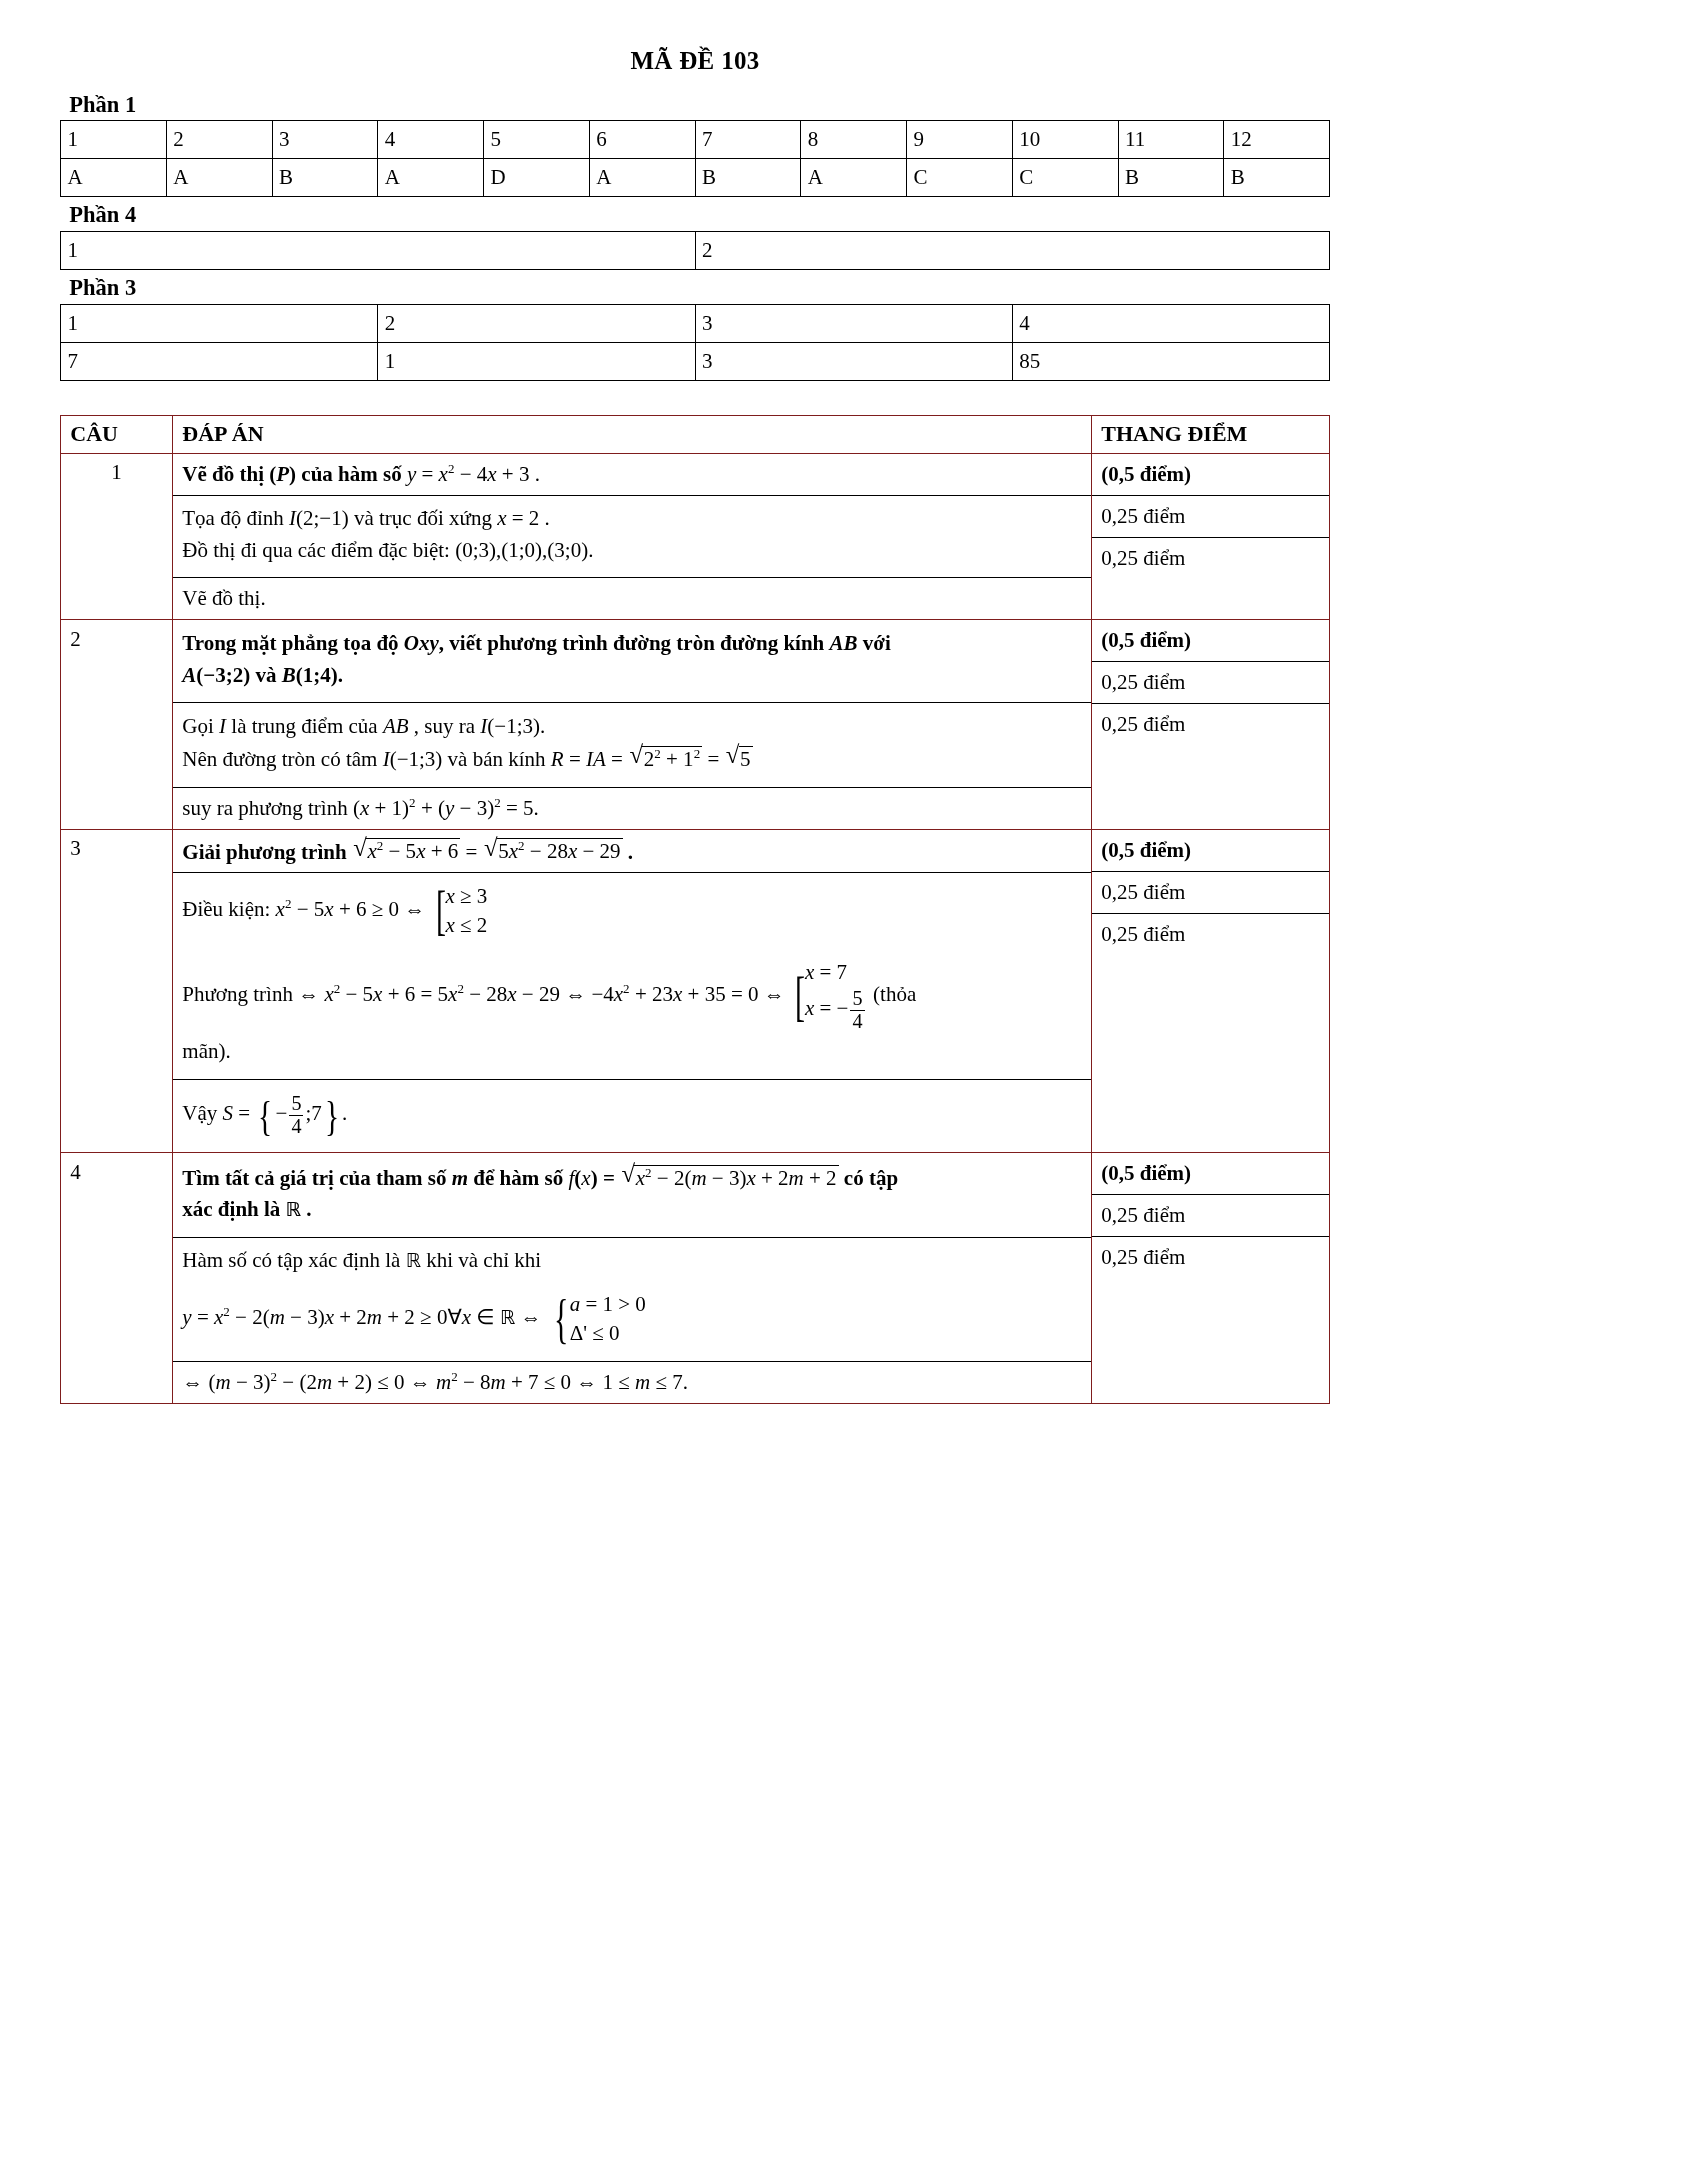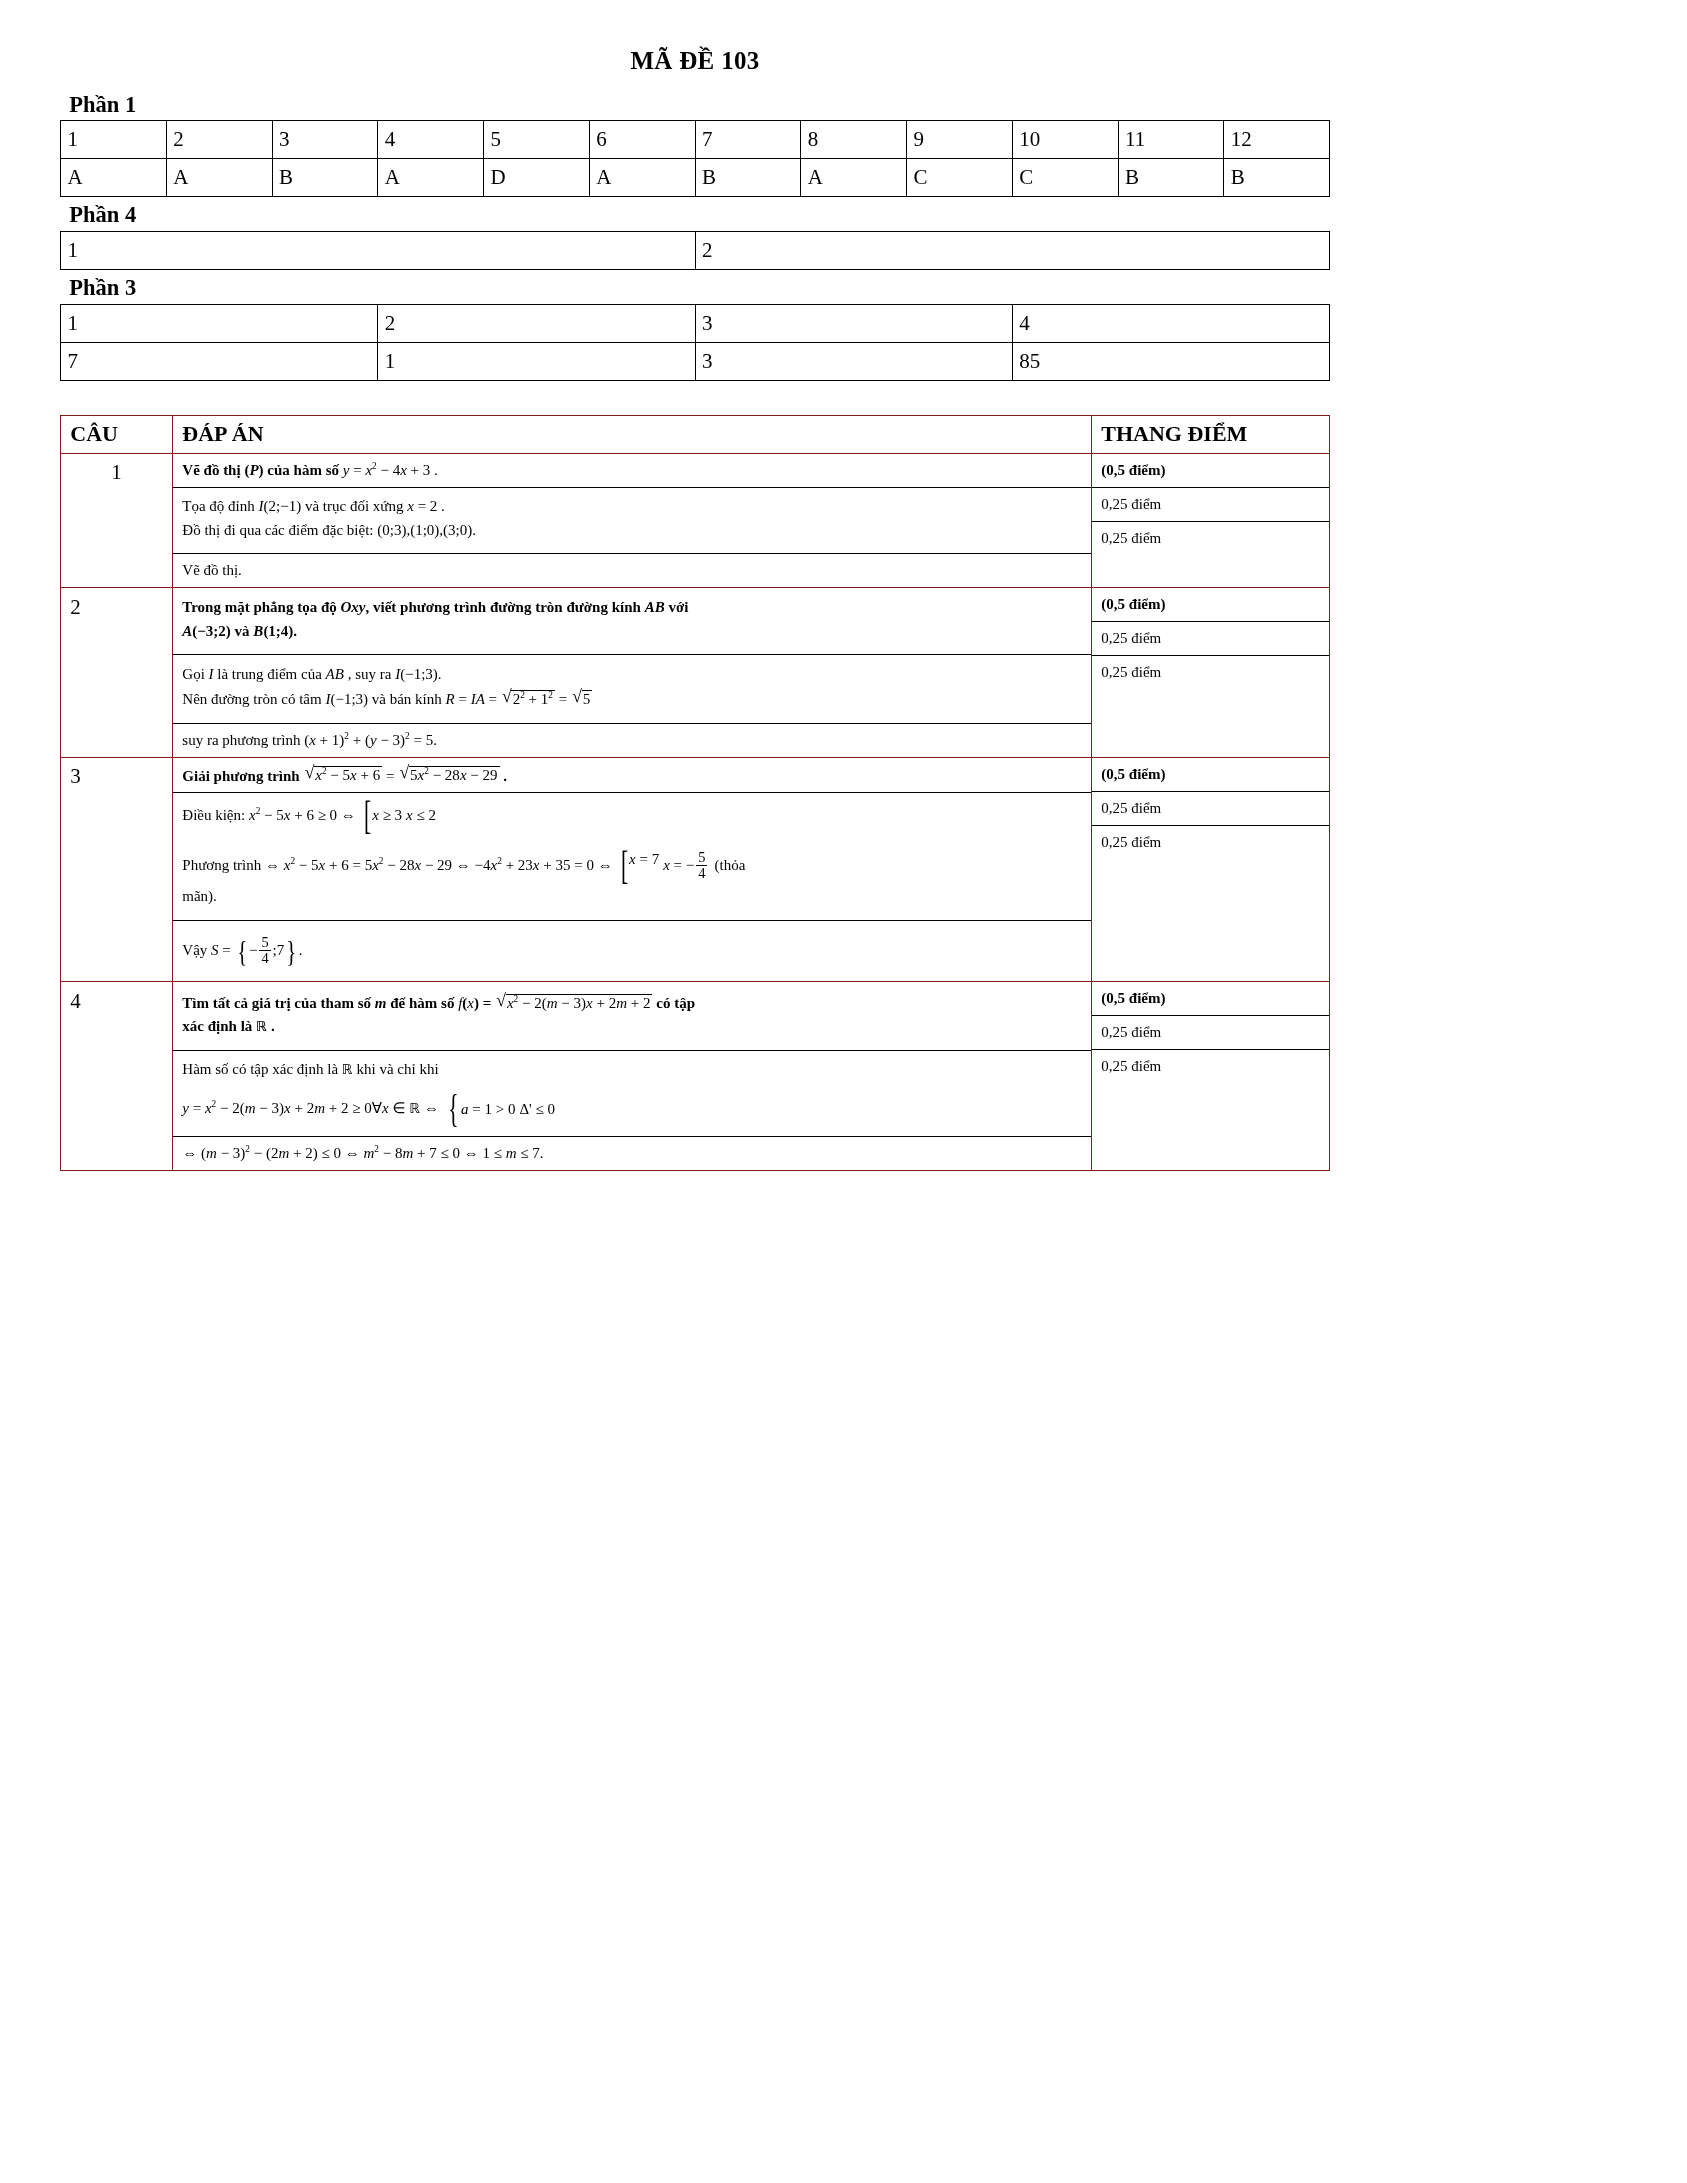--- a/index.html
+++ b/index.html
@@ -88,21 +88,21 @@
     border-collapse: collapse;
     width: 100%;
     table-layout: fixed;
     margin: -6.6px -9.3px;
     width: calc(100% + 18.5px);
   }
   table.inner > tbody > tr > td {
     border: none;
     border-bottom: 1px solid #000;
     padding: 8px 9.3px;
-    font-size: 15px;
+    font-size: 21px;
     vertical-align: top;
     margin-top: 43px;
   }
   table.inner > tbody > tr:last-child > td {
     border-bottom: none;
   }
   .line { margin: 6.6px 0; }
   .line-first { margin-top: 2.6px; }
 
   
@@ -162,20 +162,21 @@
   .cases .cbr {
     font-size: 2.6em;
     line-height: 0.62;
     display: inline-block;
     transform: scaleX(0.55);
     font-weight: 300;
     margin-right: -0.18em;
   }
   .cases .clist {
     display: inline-flex;
+    flex-direction: column;
     justify-content: center;
     gap: 4px;
     padding-left: 5.3px;
   }
   .r-double {
     font-family: "DejaVu Sans", sans-serif;
     font-size: 0.92em;
   }
 </style>
 </head>

